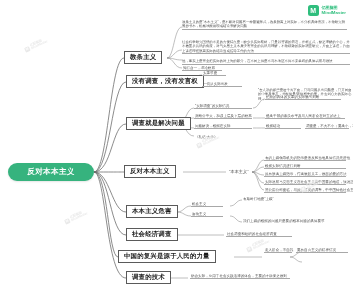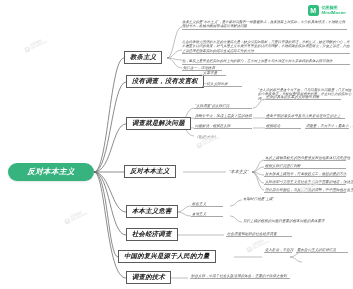--- a/index.html
+++ b/index.html
@@ -9,21 +9,21 @@
     font-family:"Liberation Sans","DejaVu Sans",sans-serif;
     overflow:hidden;
     position:relative;
   }
   #canvas{position:absolute;inset:0;width:353px;height:289px;overflow:hidden;}
 
   
   #wires{position:absolute;left:0;top:0;width:353px;height:289px;pointer-events:none;}
 
   
-  .node{position:absolute;box-sizing:border-box;white-space:nowrap;font-style:italic;}
+  .node{position:absolute;box-sizing:border-box;white-space:nowrap;}
 
   .root{
     left:8px;top:163px;
     width:86px;height:18px;
     background:#36b37e;
     border-radius:9px;
     color:#ffffff;
     font-size:7.6px;font-weight:bold;
     display:flex;align-items:center;justify-content:center;
     letter-spacing:.3px;

